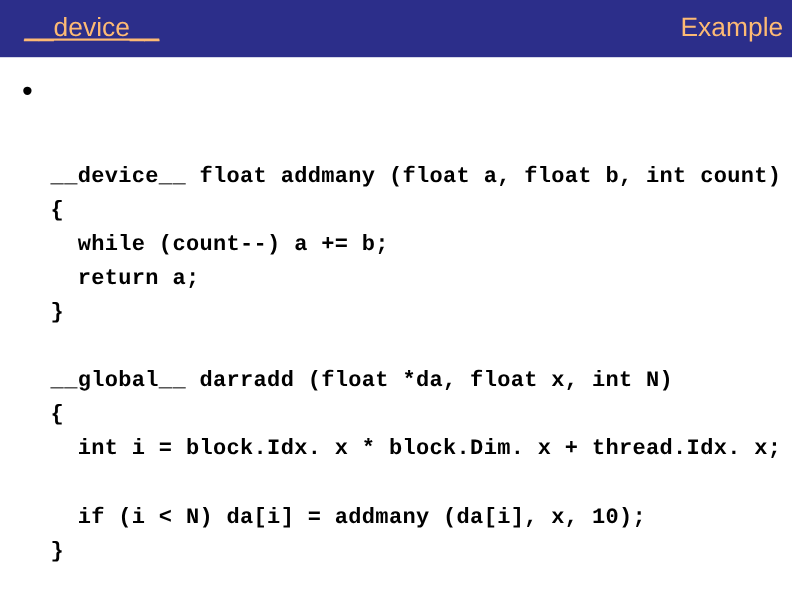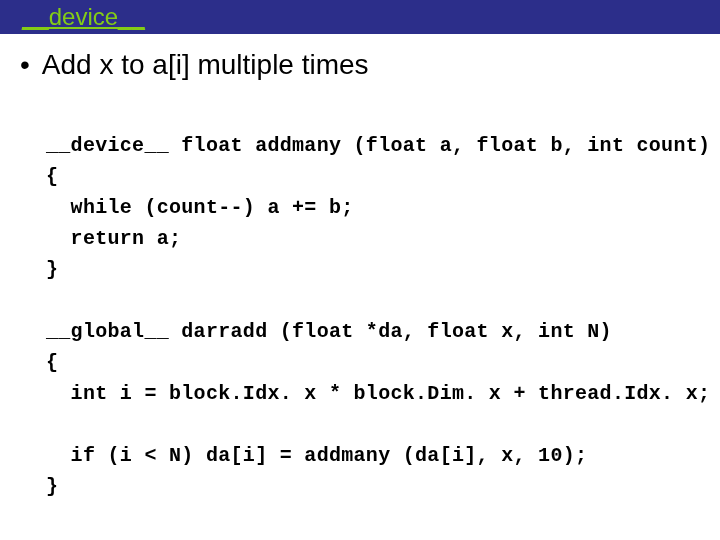--- a/index.html
+++ b/index.html
@@ -1,24 +1,24 @@
 <!DOCTYPE html>
 <html><head>
 <meta charset="utf-8">
 <style>
   * { margin: 0; padding: 0; box-sizing: border-box; }
   html, body { width: 720px; height: 540px; background: #fff; font-family: Arial, Helvetica, sans-serif; }
   .slide { width: 720px; height: 540px; position: relative; }
   .title-bar {
     background: #2c2e8a;
-    color: #84cc16;
+    color: #fdba74;
     font-size: 24px;
     padding: 4px 8px 4px 22px;
     font-weight: 400;
-    height: 34px;
+    height: 52px;
     display: flex;
     align-items: center;
     justify-content: space-between;
   }
   .title-bar .uline { text-decoration: underline; }
   .bullet-row {
     display: flex;
     align-items: flex-start;
     padding: 14px 0 0 20px;
   }
@@ -44,25 +44,25 @@
     letter-spacing: 0.3px;
     margin-left: 34px;
   }
 </style>
 </head>
 <body>
 
 <div class="slide">
   <div class="title-bar">
     <span class="uline">__device__</span>
+      <span> Example</span>
   </div>
 
   <div class="bullet-row">
     <span class="bullet-dot">•</span>
-    <span class="bullet-text">Add x to a[i] multiple times</span>
   </div>
 
   <div class="code-block">__device__ float addmany (float a, float b, int count)
 {
   while (count--) a += b;
   return a;
 }
 
 __global__ darradd (float *da, float x, int N)
 {

